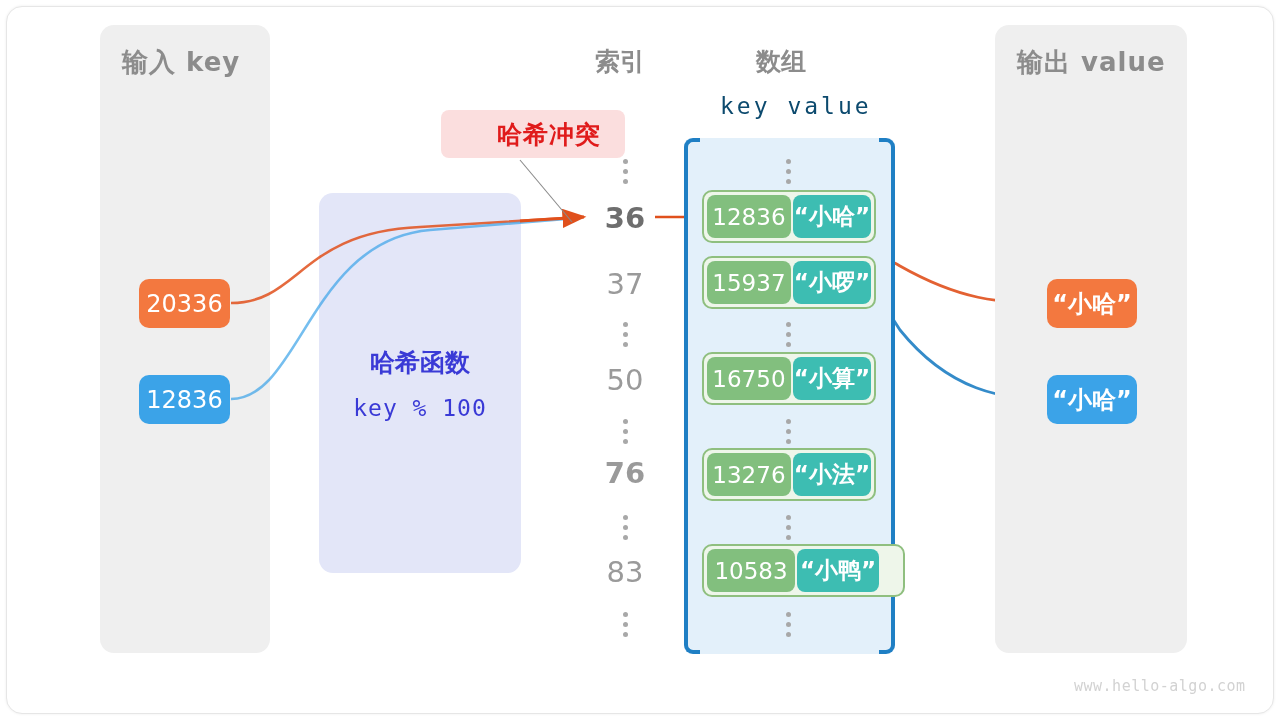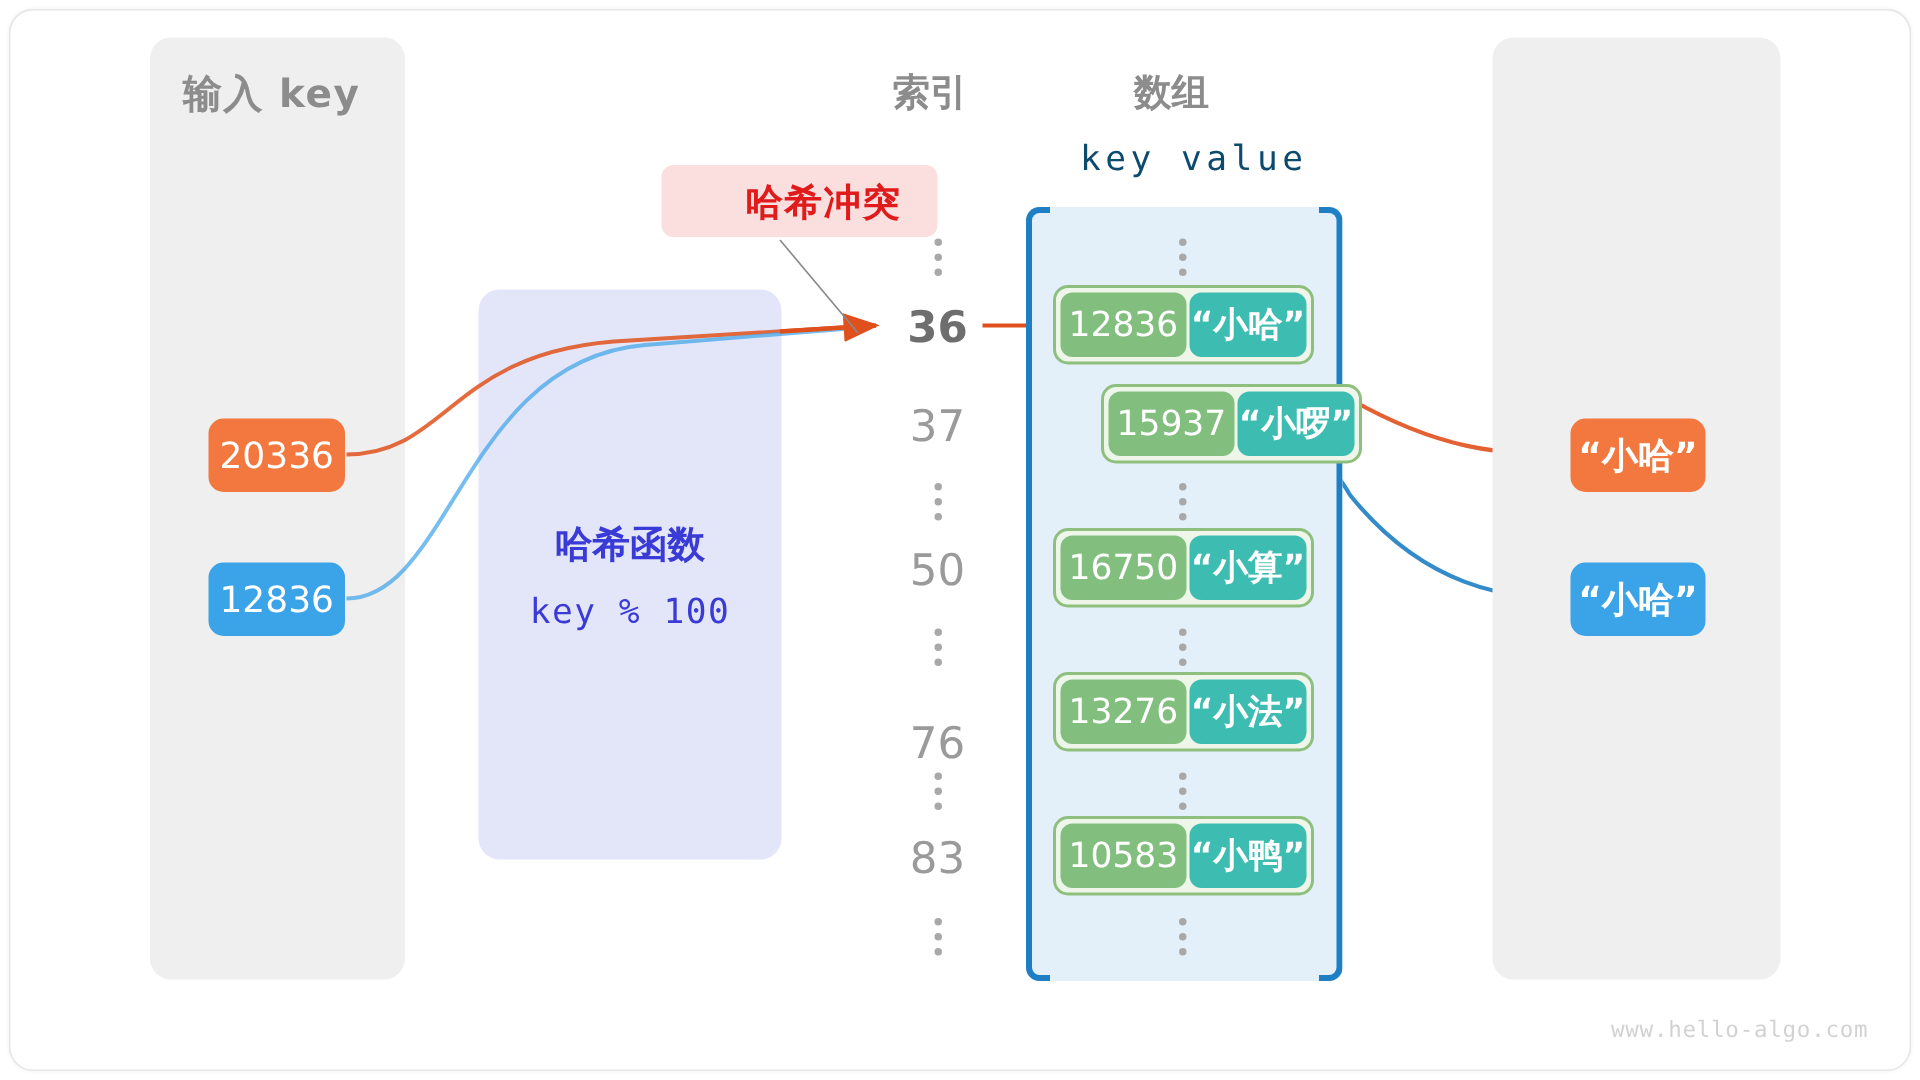--- a/index.html
+++ b/index.html
@@ -296,21 +296,21 @@
         <i></i>
         <i></i>
         <i></i>
       </div>
       <div class="idx" style="left: 590px; top: 363px;">50</div>
       <div class="vdots" style="left: 590px; top: 419px;">
         <i></i>
         <i></i>
         <i></i>
       </div>
-      <div class="idx" style="left: 590px; top: 478px;">76</div>
+      <div class="idx" style="left: 590px; top: 456px; font-weight: bold;">76</div>
       <div class="vdots" style="left: 590px; top: 515px;">
         <i></i>
         <i></i>
         <i></i>
       </div>
       <div class="idx" style="left: 590px; top: 555px;">83</div>
       <div class="vdots" style="left: 590px; top: 612px;">
         <i></i>
         <i></i>
         <i></i>
@@ -323,21 +323,21 @@
   <div id="array-col">
       <div class="vdots" style="left: 753px; top: 159px;">
         <i></i>
         <i></i>
         <i></i>
       </div>
       <div class="entry" style="left: 702px; top: 190px; width: 174px; height: 53px;">
         <div class="k">12836</div>
         <div class="v">“小哈”</div>
       </div>
-      <div class="entry" style="left: 702px; top: 256px; width: 174px; height: 53px; margin-left: 32px;">
+      <div class="entry" style="left: 702px; top: 256px; width: 174px; height: 53px;">
         <div class="k">15937</div>
         <div class="v">“小啰”</div>
       </div>
       <div class="vdots" style="left: 753px; top: 322px;">
         <i></i>
         <i></i>
         <i></i>
       </div>
       <div class="entry" style="left: 702px; top: 352px; width: 174px; height: 53px;">
         <div class="k">16750</div>
@@ -350,32 +350,33 @@
       </div>
       <div class="entry" style="left: 702px; top: 448px; width: 174px; height: 53px;">
         <div class="k">13276</div>
         <div class="v">“小法”</div>
       </div>
       <div class="vdots" style="left: 753px; top: 515px;">
         <i></i>
         <i></i>
         <i></i>
       </div>
-      <div class="entry" style="left: 702px; top: 544px; width: 174px; height: 53px;">
+      <div class="entry" style="left: 702px; top: 544px; width: 203px; height: 53px;">
         <div class="k">10583</div>
         <div class="v">“小鸭”</div>
       </div>
       <div class="vdots" style="left: 753px; top: 612px;">
         <i></i>
         <i></i>
         <i></i>
       </div>
     </div>
 
   <div class="panel" style="left:995px; top:25px; width:192px; height:628px;"></div>
+  <div class="panel-title" style="left:1017px; top:45px;">输出 value</div>
 
   <div class="pill orange val" style="left:1047px; top:279px; width:90px; height:49px;">
     <span>“小哈”</span>
   </div>
   <div class="pill blue val" style="left:1047px; top:375px; width:90px; height:49px;">
     <span>“小哈”</span>
   </div>
 
   <div class="watermark" style="left:1074px; top:677px;">www.hello-algo.com</div>
 

